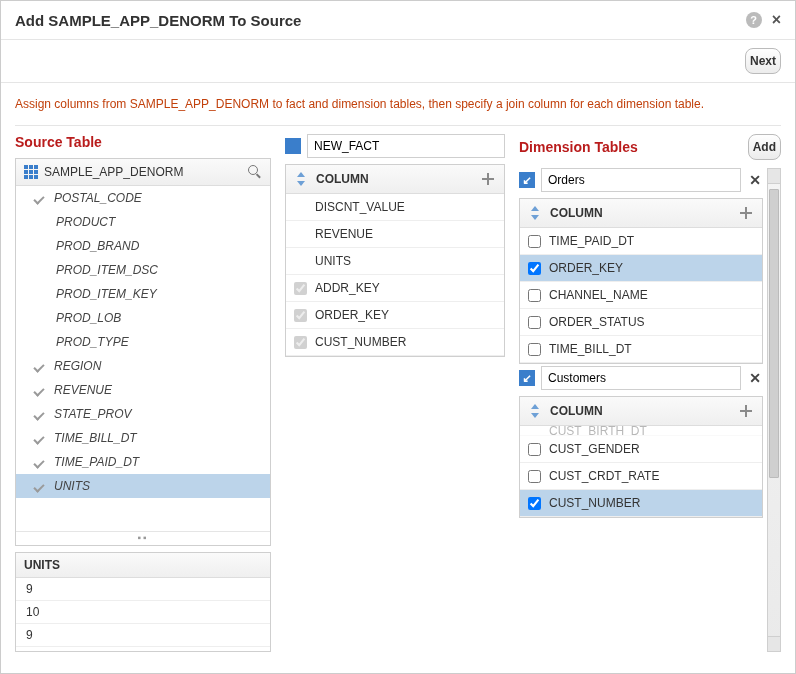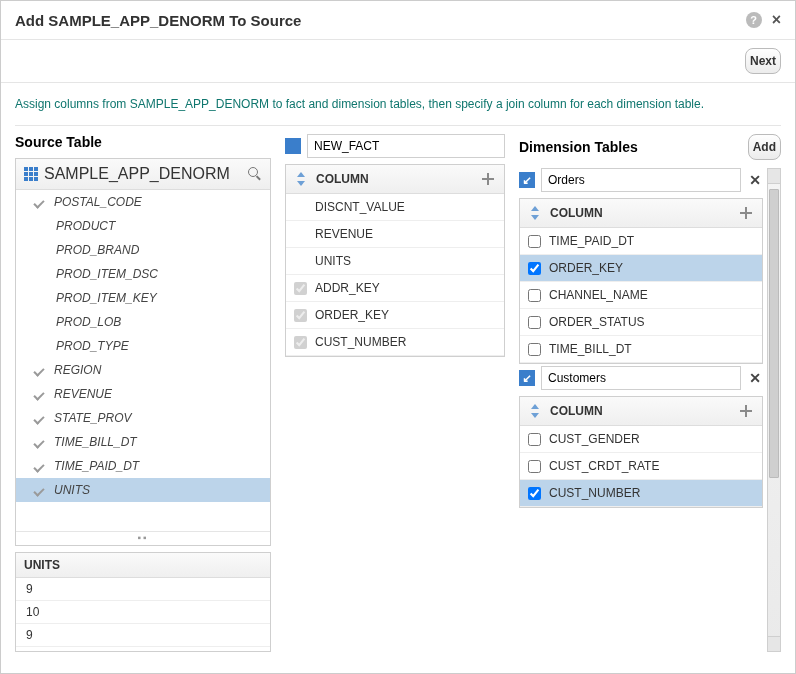--- a/index.html
+++ b/index.html
@@ -37,36 +37,36 @@
     display: flex; justify-content: flex-end;
     padding: 8px 14px; border-bottom: 1px solid #e5e5e5;
   }
   .btn {
     background: linear-gradient(#fefefe,#ececec);
     border: 1px solid #bbb; border-radius: 8px;
     padding: 5px 4px; font-size: 12px; cursor: pointer;
     color: #333; font-weight: bold;
   }
   .description {
-    padding: 14px; font-size: 12px; color: #0f766e;
+    padding: 14px; font-size: 12px; color: #c2410c;
   }
   .hr { border-top: 1px solid #e5e5e5; margin: 0 14px 8px 14px; }
   .cols {
     display: flex; gap: 14px; padding: 0 14px 10px 14px;
     height: 528px;
   }
   .col { display: flex; flex-direction: column; min-width: 0; }
   .col-source { width: 256px; }
   .col-fact   { width: 220px; }
   .col-dim    { flex: 1; position: relative; }
   .section-header {
     display:flex; align-items:center; justify-content:space-between;
     margin-bottom: 8px;
   }
-  .section-title { font-size: 14px; font-weight: bold; color: #000000; }
+  .section-title { font-size: 14px; font-weight: bold; color: #b91c1c; }
   .panel-border { border: 1px solid #cfcfcf; background: #fff; }
   
   .source-panel { flex:1; display:flex; flex-direction:column; }
   .source-head {
     display:flex; align-items:center; gap:6px;
     padding: 6px 8px; background: linear-gradient(#fafafa,#efefef);
     border-bottom: 1px solid #ddd;
   }
   .grid-icon {
     width:14px; height:14px;
@@ -74,21 +74,21 @@
       linear-gradient(#3a7ecb,#3a7ecb) 0 0/4px 4px no-repeat,
       linear-gradient(#3a7ecb,#3a7ecb) 5px 0/4px 4px no-repeat,
       linear-gradient(#3a7ecb,#3a7ecb) 10px 0/4px 4px no-repeat,
       linear-gradient(#3a7ecb,#3a7ecb) 0 5px/4px 4px no-repeat,
       linear-gradient(#3a7ecb,#3a7ecb) 5px 5px/4px 4px no-repeat,
       linear-gradient(#3a7ecb,#3a7ecb) 10px 5px/4px 4px no-repeat,
       linear-gradient(#3a7ecb,#3a7ecb) 0 10px/4px 4px no-repeat,
       linear-gradient(#3a7ecb,#3a7ecb) 5px 10px/4px 4px no-repeat,
       linear-gradient(#3a7ecb,#3a7ecb) 10px 10px/4px 4px no-repeat;
   }
-  .source-name { flex:1; font-size:16px; color:#333; }
+  .source-name { flex:1; font-size:12px; color:#333; }
   .mag {
     width:14px; height:14px; position:relative;
   }
   .mag::before {
     content:""; position:absolute; width:8px; height:8px;
     border:1.5px solid #777; border-radius:50%; left:0; top:0;
   }
   .mag::after {
     content:""; position:absolute; width:5px; height:1.5px; background:#777;
     left:8px; top:10px; transform:rotate(45deg);
@@ -381,20 +381,24 @@
               <span class="dim-icon"></span>
               <input class="name-input" value="Customers" style="">
               <span class="remove-x">✕</span>
             </div>
             <div class="col-table">
               <div class="col-th">
                 <span class="sort"></span>
                 <span class="col-th-label">COLUMN</span>
                 <span class="plus"></span>
               </div>
+              <div class="trow" style="opacity: 0.35; height: 10px; overflow: hidden; padding-top: 0px; padding-bottom: 0px;">
+                <span class="cb-placeholder"></span>
+                <span>CUST_BIRTH_DT</span>
+              </div>
               <div class="trow">
                 <input type="checkbox" class="cb" style="">
                 <span>CUST_GENDER</span>
               </div>
               <div class="trow">
                 <input type="checkbox" class="cb" style="">
                 <span>CUST_CRDT_RATE</span>
               </div>
               <div class="trow sel">
                 <input type="checkbox" class="cb" checked="" style="">

